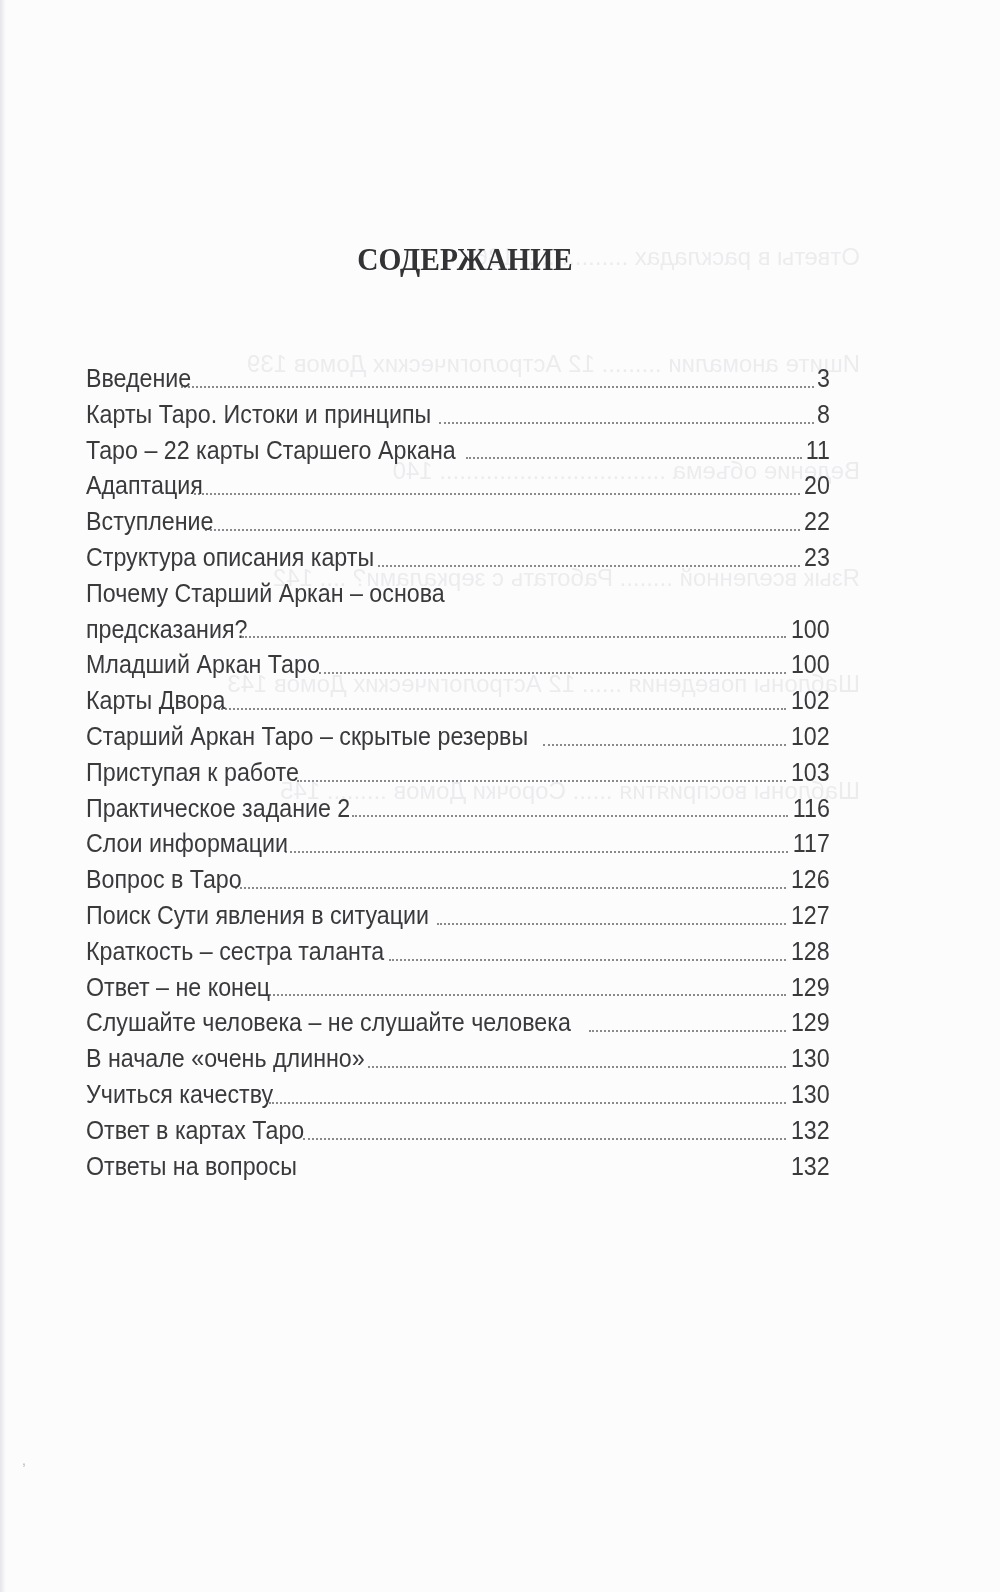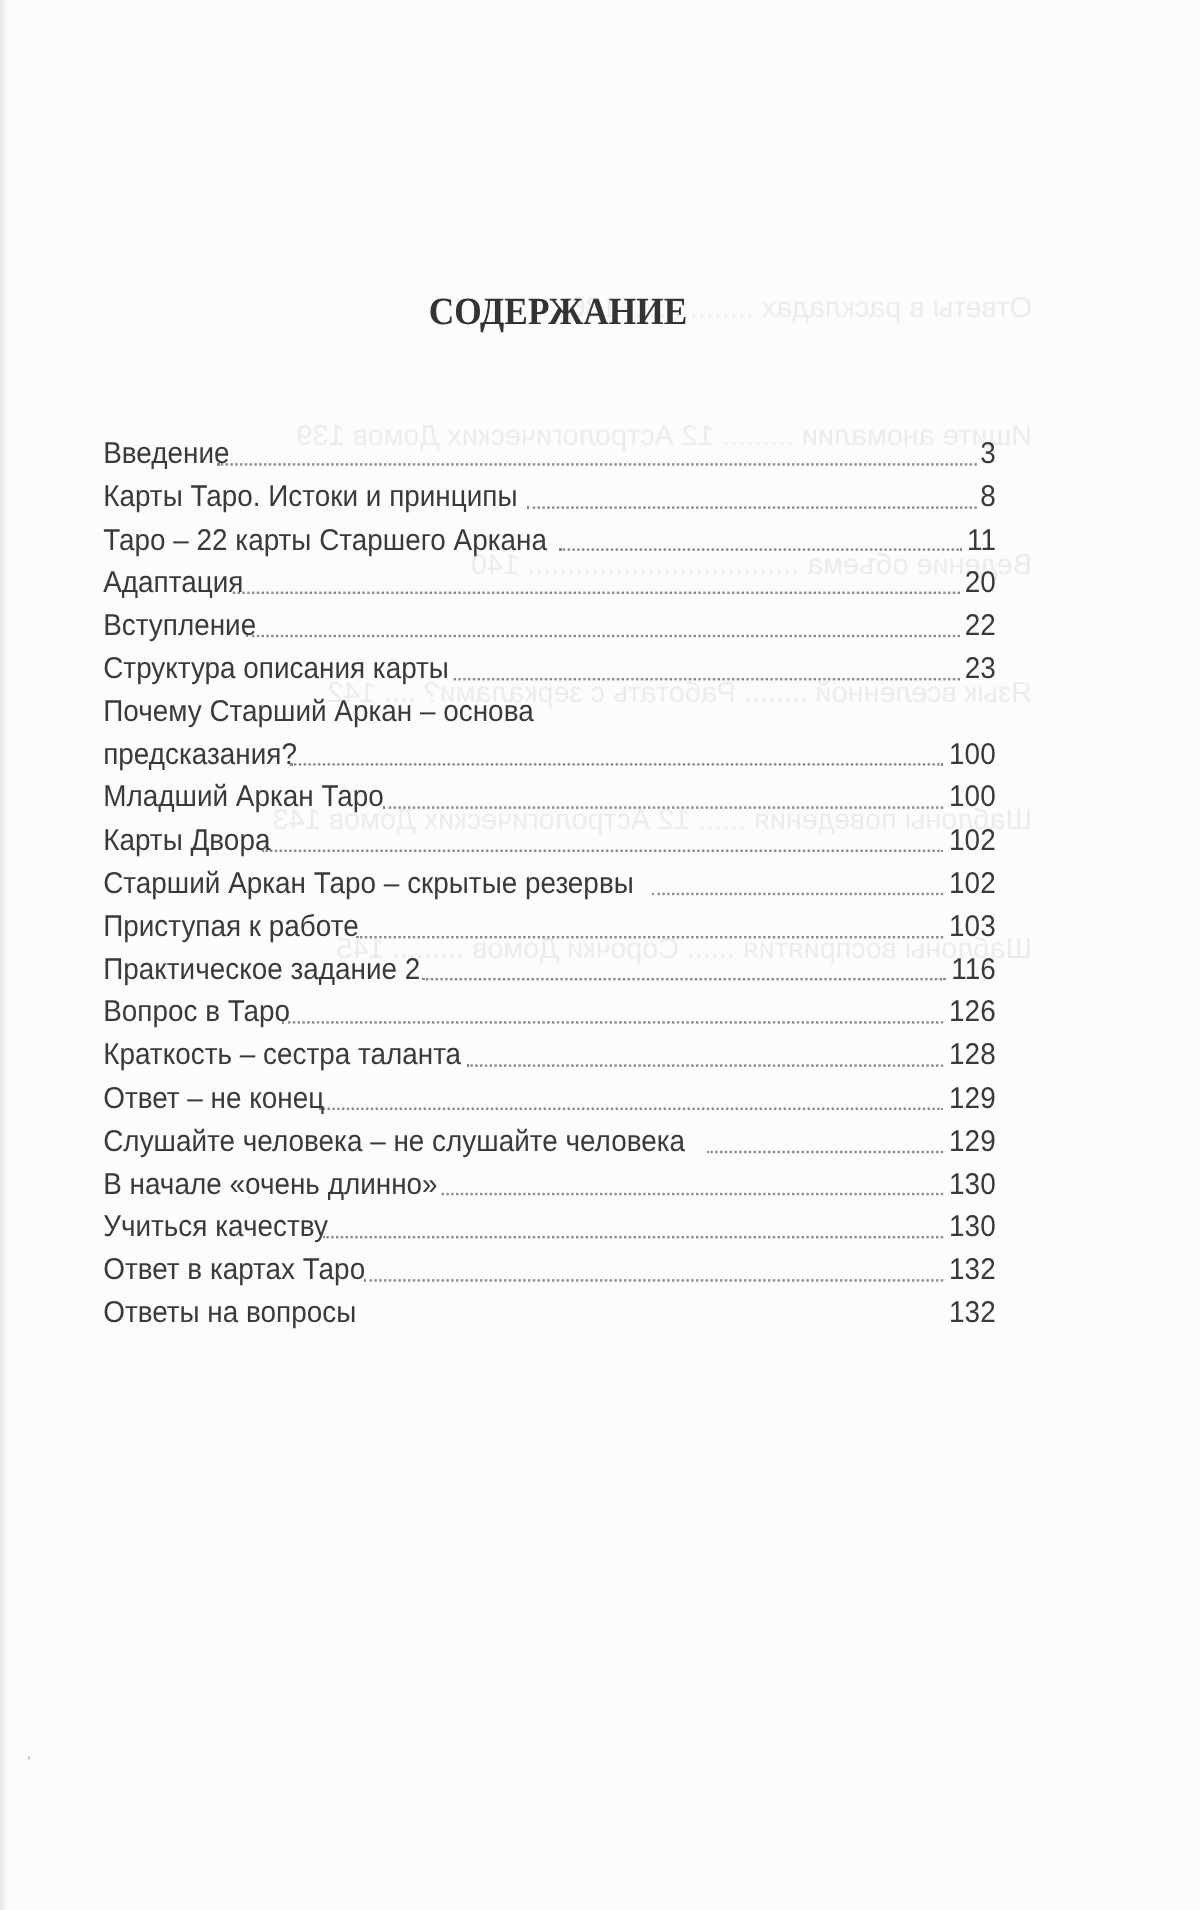--- a/index.html
+++ b/index.html
@@ -202,23 +202,37 @@
     </div>
     <div class="entry">
       <div class="line">
         <span class="entry-title">Практическое задание 2</span>
         <span class="leader"></span>
         <span class="page-num">116</span>
       </div>
     </div>
     <div class="entry">
       <div class="line">
+        <span class="entry-title">Слои информации</span>
+        <span class="leader"></span>
+        <span class="page-num">117</span>
+      </div>
+    </div>
+    <div class="entry">
+      <div class="line">
         <span class="entry-title">Вопрос в Таро</span>
         <span class="leader"></span>
         <span class="page-num">126</span>
+      </div>
+    </div>
+    <div class="entry">
+      <div class="line">
+        <span class="entry-title">Поиск Сути явления в ситуации</span>
+        <span class="leader"></span>
+        <span class="page-num">127</span>
       </div>
     </div>
     <div class="entry">
       <div class="line">
         <span class="entry-title">Краткость – сестра таланта</span>
         <span class="leader"></span>
         <span class="page-num">128</span>
       </div>
     </div>
     <div class="entry">

